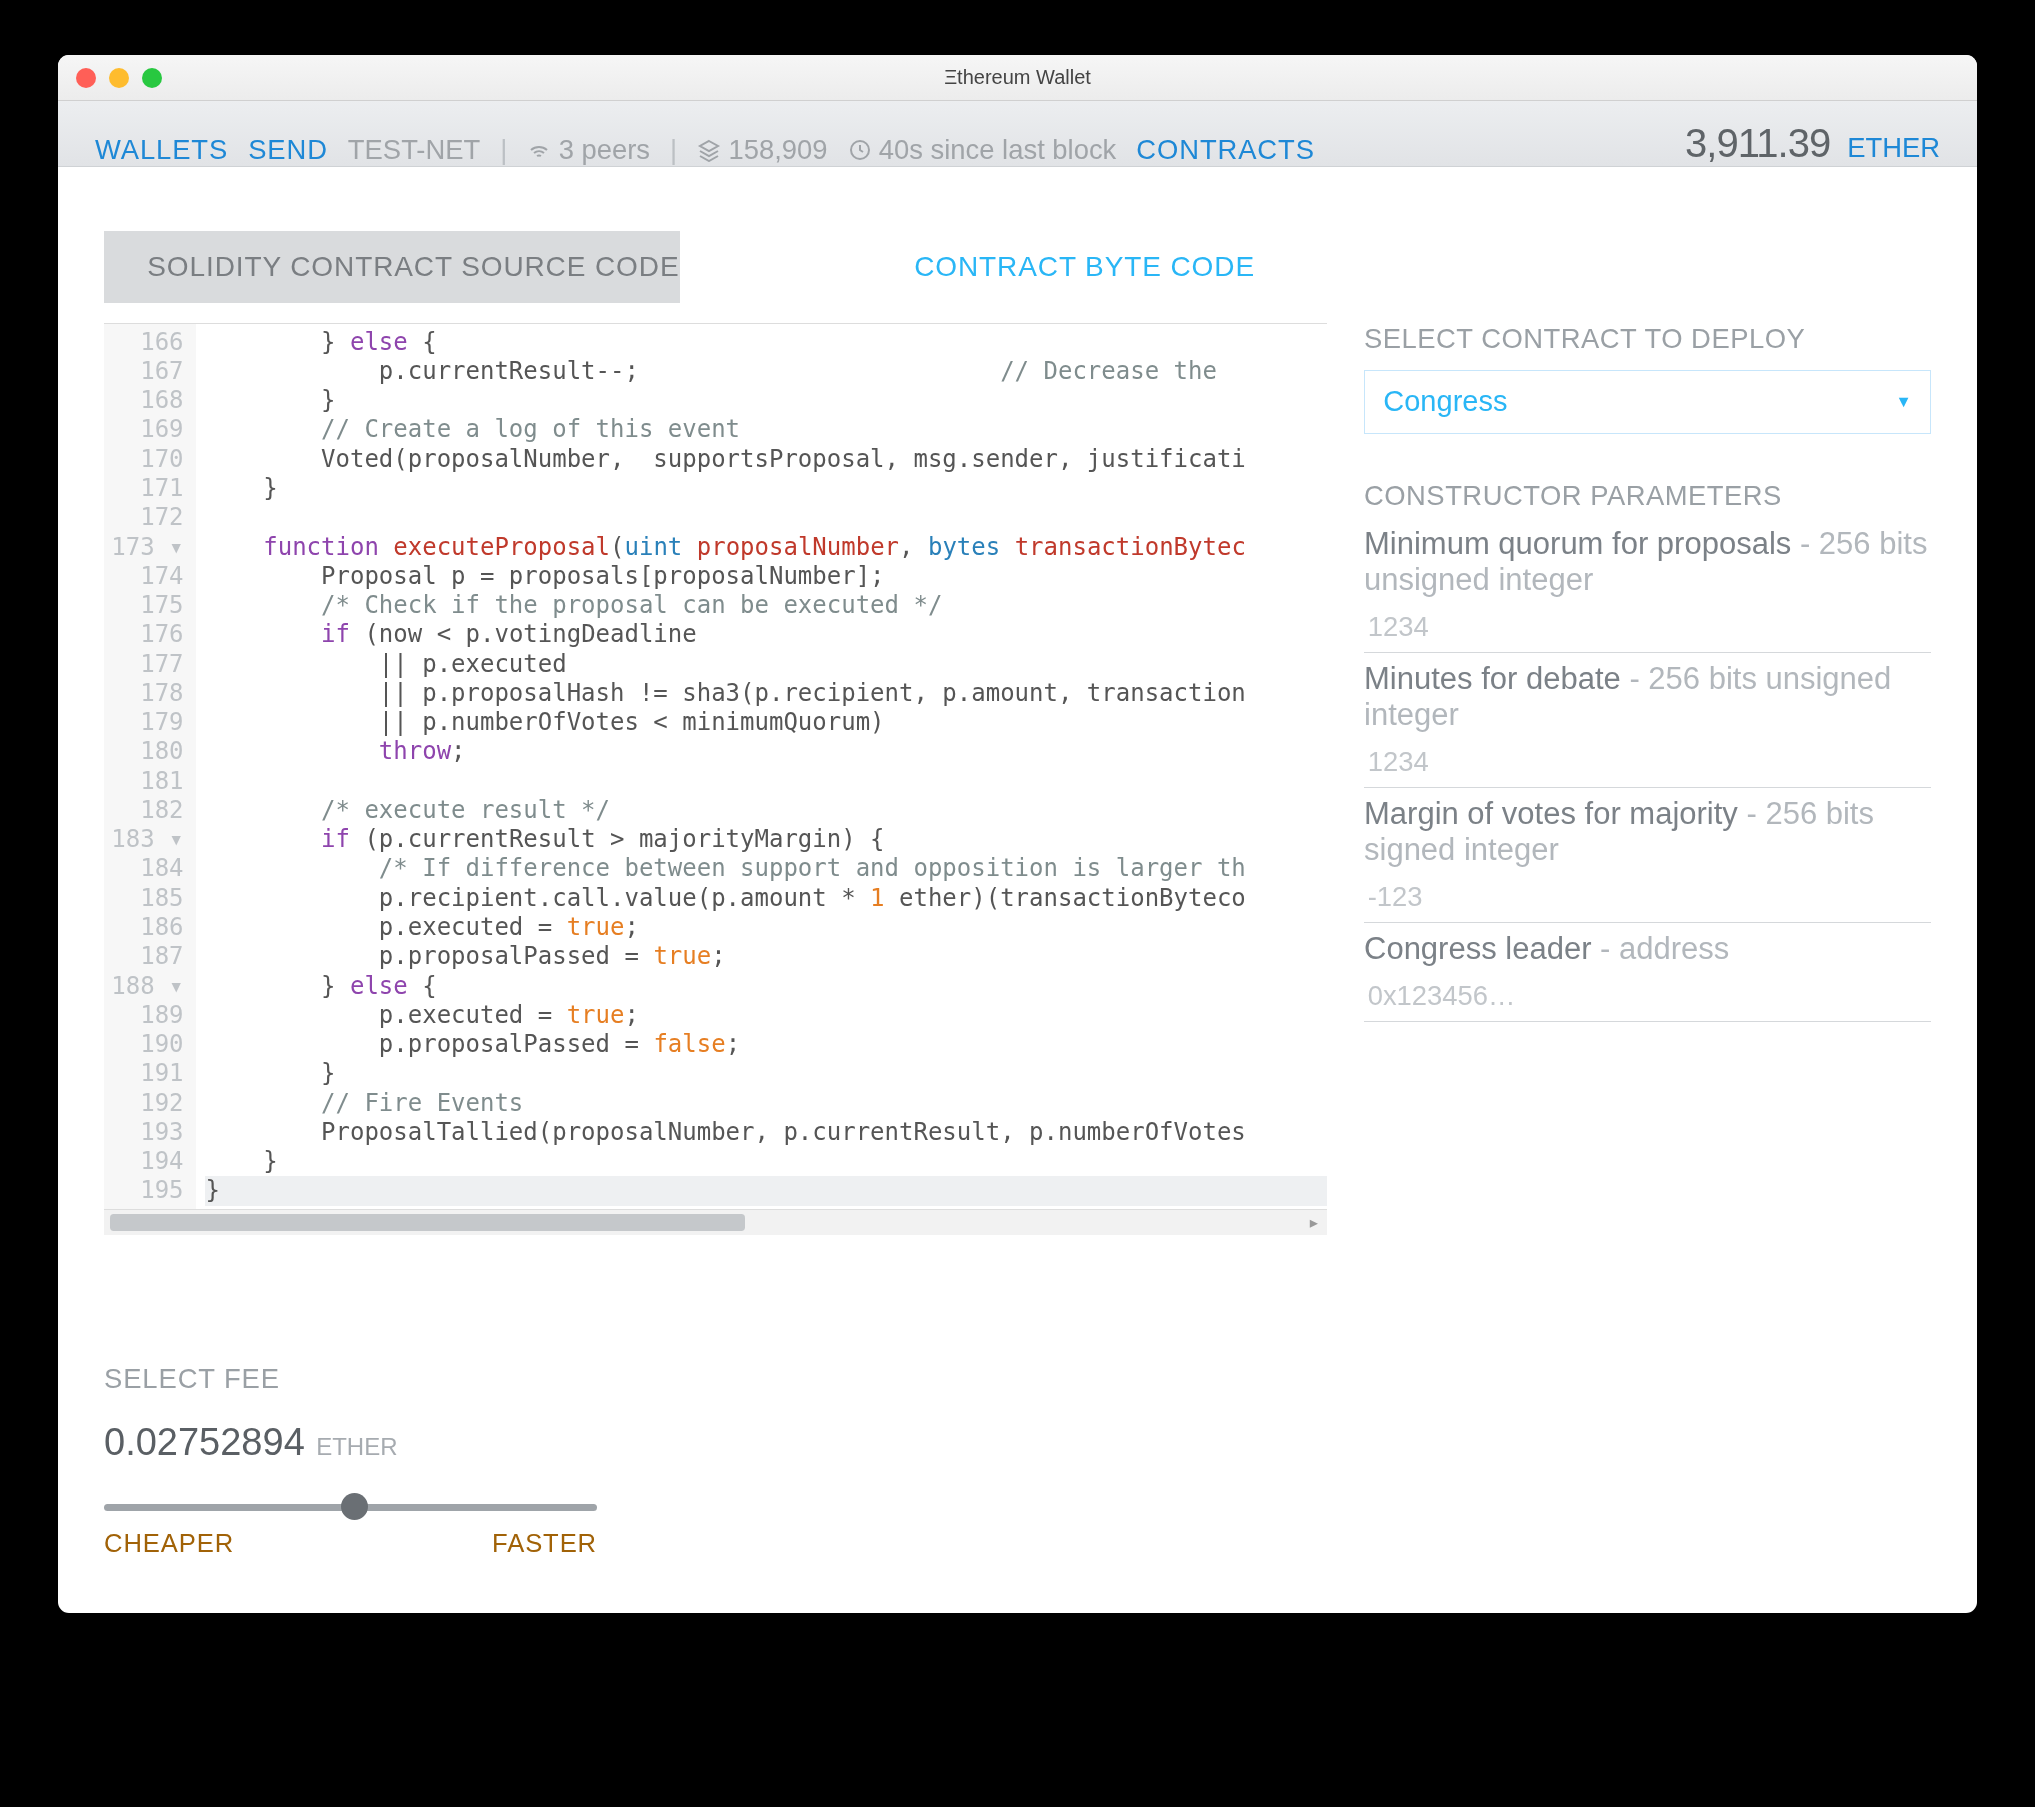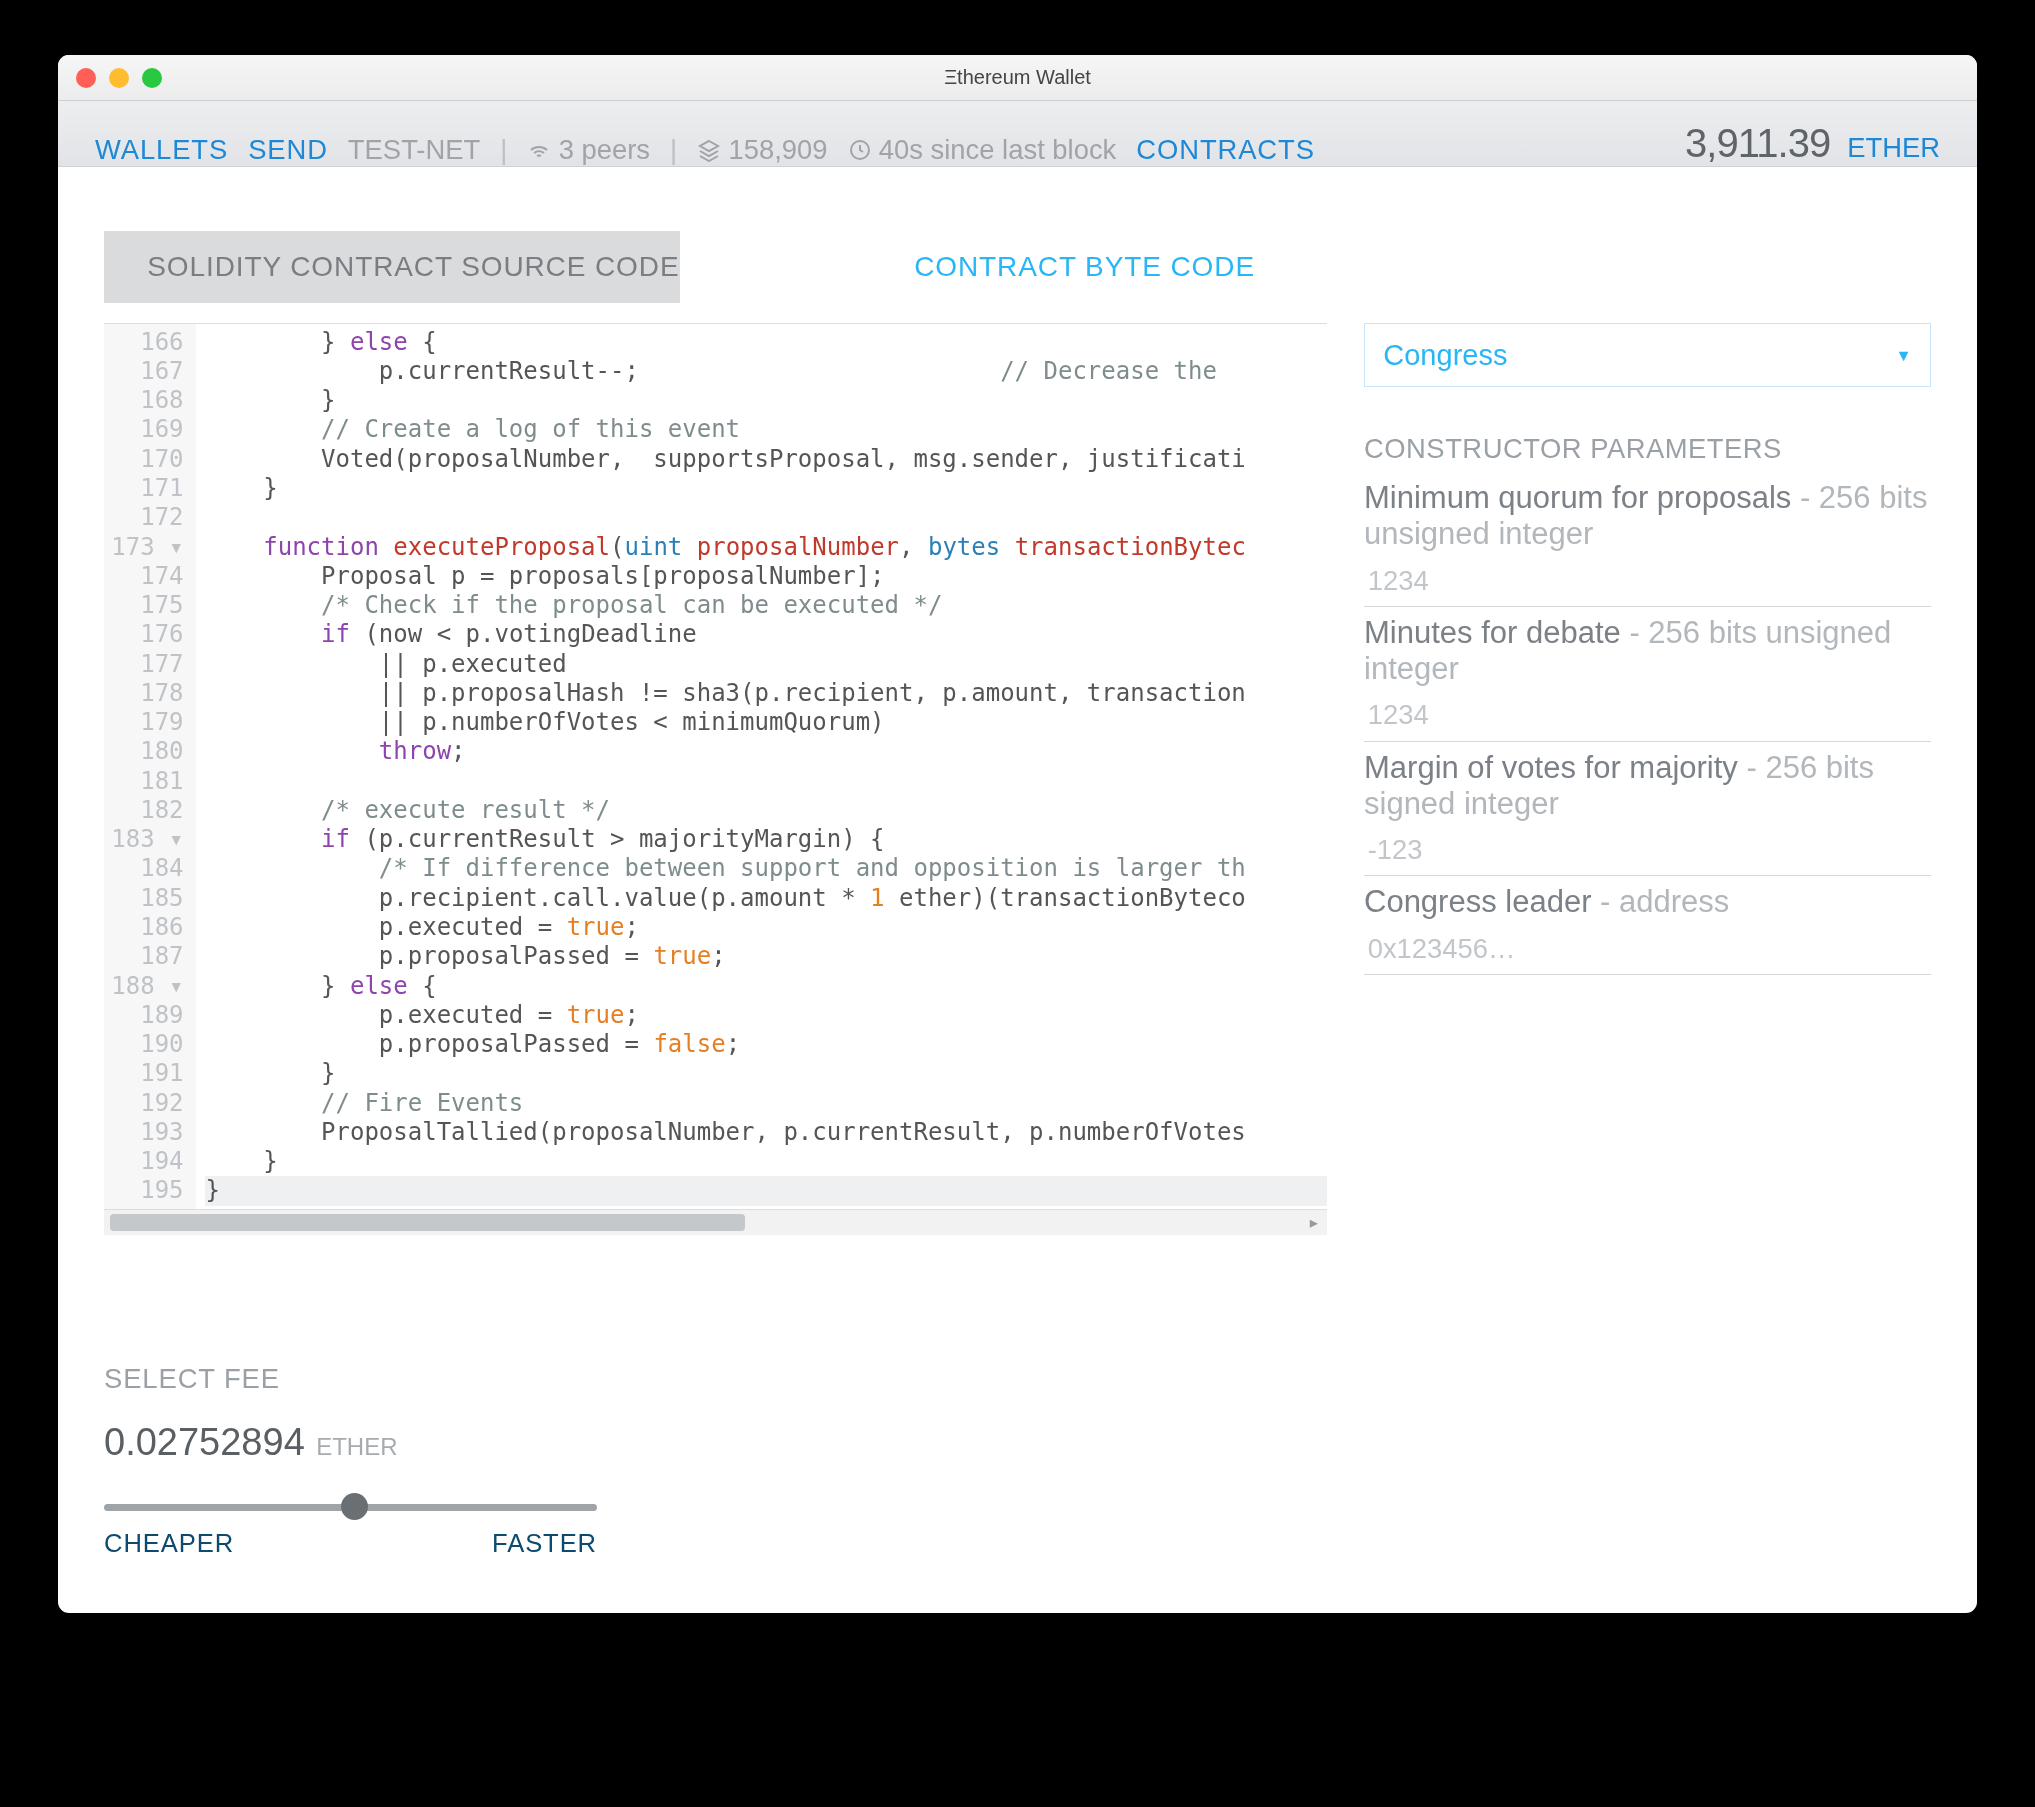--- a/index.html
+++ b/index.html
@@ -40,21 +40,21 @@
 .param-label .hint { color: #b2b7bc; }
 .param-input { width: 100%; border: none; border-bottom: 1.8px solid #d5d8db; font-size: 27.4px; padding: 12.8px 3.7px 9.1px 3.7px; color: #333; background: transparent; }
 .param-input::placeholder { color: #c2c6ca; }
 .fee-section { display: flex; gap: 110px; margin-top: 128px; align-items: flex-start; }
 .fee-left { width: 493px; }
 .fee-h { font-size: 27.4px; color: #9aa0a5; letter-spacing: 0.9px; margin-bottom: 25.6px; }
 .fee-amt { font-size: 38px; color: #5a5f64; }
 .fee-unit { font-size: 24px; color: #a6abb0; margin-left: 7.3px; }
 .slider { position: relative; height: 7.3px; background: #9fa4a9; margin: 40px 0 18.3px 0; border-radius: 3.7px; }
 .slider-thumb { position: absolute; top: -11px; width: 27.4px; height: 27.4px; background: #6a6f74; border-radius: 50%; left: 48%; }
-.slider-labels { display: flex; justify-content: space-between; font-size: 25.6px; color: #0c4a6e; letter-spacing: 0.9px; }
+.slider-labels { display: flex; justify-content: space-between; font-size: 25.6px; color: #a16207; letter-spacing: 0.9px; }
 .fee-right { flex: 1; font-size: 27.4px; color: #5a5f64; line-height: 1.55; padding-top: 37px; }
 .fee-right b { color: #3e4347; }
 svg.ico { width: 24px; height: 24px; vertical-align: -2.7px; }
 </style>
 </head>
 <body>
 
 <div class="window">
   <div class="titlebar">
     <div class="traffic">
@@ -141,20 +141,21 @@
             </div>
           <div class="code" id="code"><div class="codeline">        } <span class="kw">else</span> {</div><div class="codeline">            p.currentResult--;                         <span class="cm">// Decrease the </span></div><div class="codeline">        }</div><div class="codeline">        <span class="cm">// Create a log of this event</span></div><div class="codeline">        Voted(proposalNumber,  supportsProposal, msg.sender, justificati</div><div class="codeline">    }</div><div class="codeline">&nbsp;</div><div class="codeline">    <span class="kw">function</span> <span class="fn">executeProposal</span>(<span class="ty">uint</span> <span class="id">proposalNumber</span>, <span class="ty">bytes</span> <span class="id">transactionBytec</span></div><div class="codeline">        Proposal p = proposals[proposalNumber];</div><div class="codeline">        <span class="cm">/* Check if the proposal can be executed */</span></div><div class="codeline">        <span class="kw">if</span> (now &lt; p.votingDeadline</div><div class="codeline">            || p.executed</div><div class="codeline">            || p.proposalHash != sha3(p.recipient, p.amount, transaction</div><div class="codeline">            || p.numberOfVotes &lt; minimumQuorum)</div><div class="codeline">            <span class="kw">throw</span>;</div><div class="codeline">&nbsp;</div><div class="codeline">        <span class="cm">/* execute result */</span></div><div class="codeline">        <span class="kw">if</span> (p.currentResult &gt; majorityMargin) {</div><div class="codeline">            <span class="cm">/* If difference between support and opposition is larger th</span></div><div class="codeline">            p.recipient.call.value(p.amount * <span class="num">1</span> ether)(transactionByteco</div><div class="codeline">            p.executed = <span class="bl">true</span>;</div><div class="codeline">            p.proposalPassed = <span class="bl">true</span>;</div><div class="codeline">        } <span class="kw">else</span> {</div><div class="codeline">            p.executed = <span class="bl">true</span>;</div><div class="codeline">            p.proposalPassed = <span class="bl">false</span>;</div><div class="codeline">        }</div><div class="codeline">        <span class="cm">// Fire Events</span></div><div class="codeline">        ProposalTallied(proposalNumber, p.currentResult, p.numberOfVotes</div><div class="codeline">    }</div><div class="codeline hl">}</div></div>
         </div>
         <div class="hscroll">
           <div class="hscroll-thumb"></div>
           <div class="hscroll-arrow">▸</div>
         </div>
       </div>
 
       <div class="sidepanel">
+        <div class="sp-h">SELECT CONTRACT TO DEPLOY</div>
         <div class="select">
           <span>Congress</span>
           <span class="caret">▼</span>
         </div>
         <div class="sp-h">CONSTRUCTOR PARAMETERS</div>
         <div id="params"><div class="param-label"><span>Minimum quorum for proposals</span><span class="hint"> - 256 bits unsigned integer</span></div><input class="param-input" placeholder="1234" style=""><div class="param-label"><span>Minutes for debate</span><span class="hint"> - 256 bits unsigned integer</span></div><input class="param-input" placeholder="1234" style=""><div class="param-label"><span>Margin of votes for majority</span><span class="hint"> - 256 bits signed integer</span></div><input class="param-input" placeholder="-123" style=""><div class="param-label"><span>Congress leader</span><span class="hint"> - address</span></div><input class="param-input" placeholder="0x123456…" style=""></div>
       </div>
     </div>
 
     <div class="fee-section">

